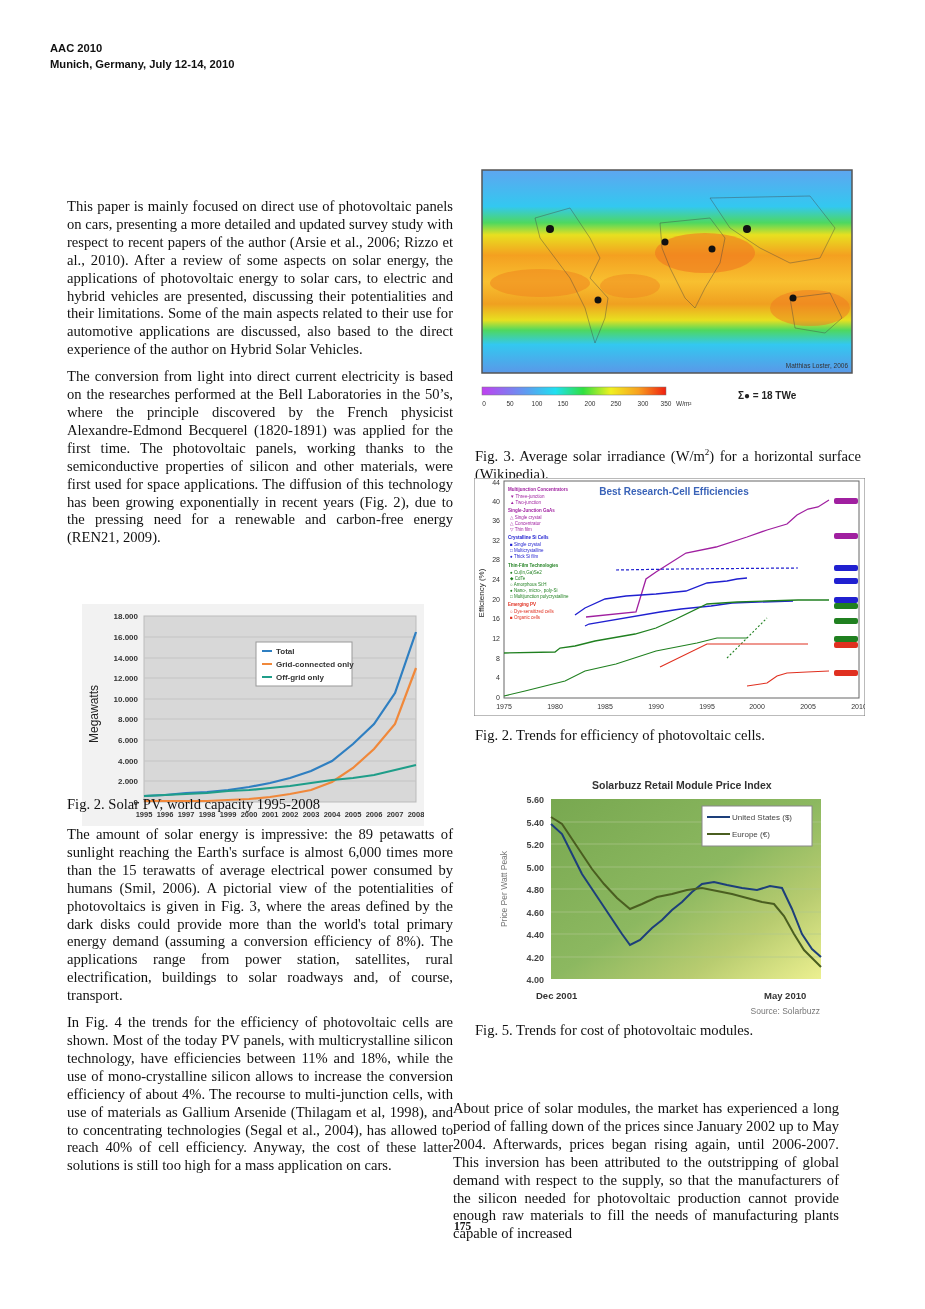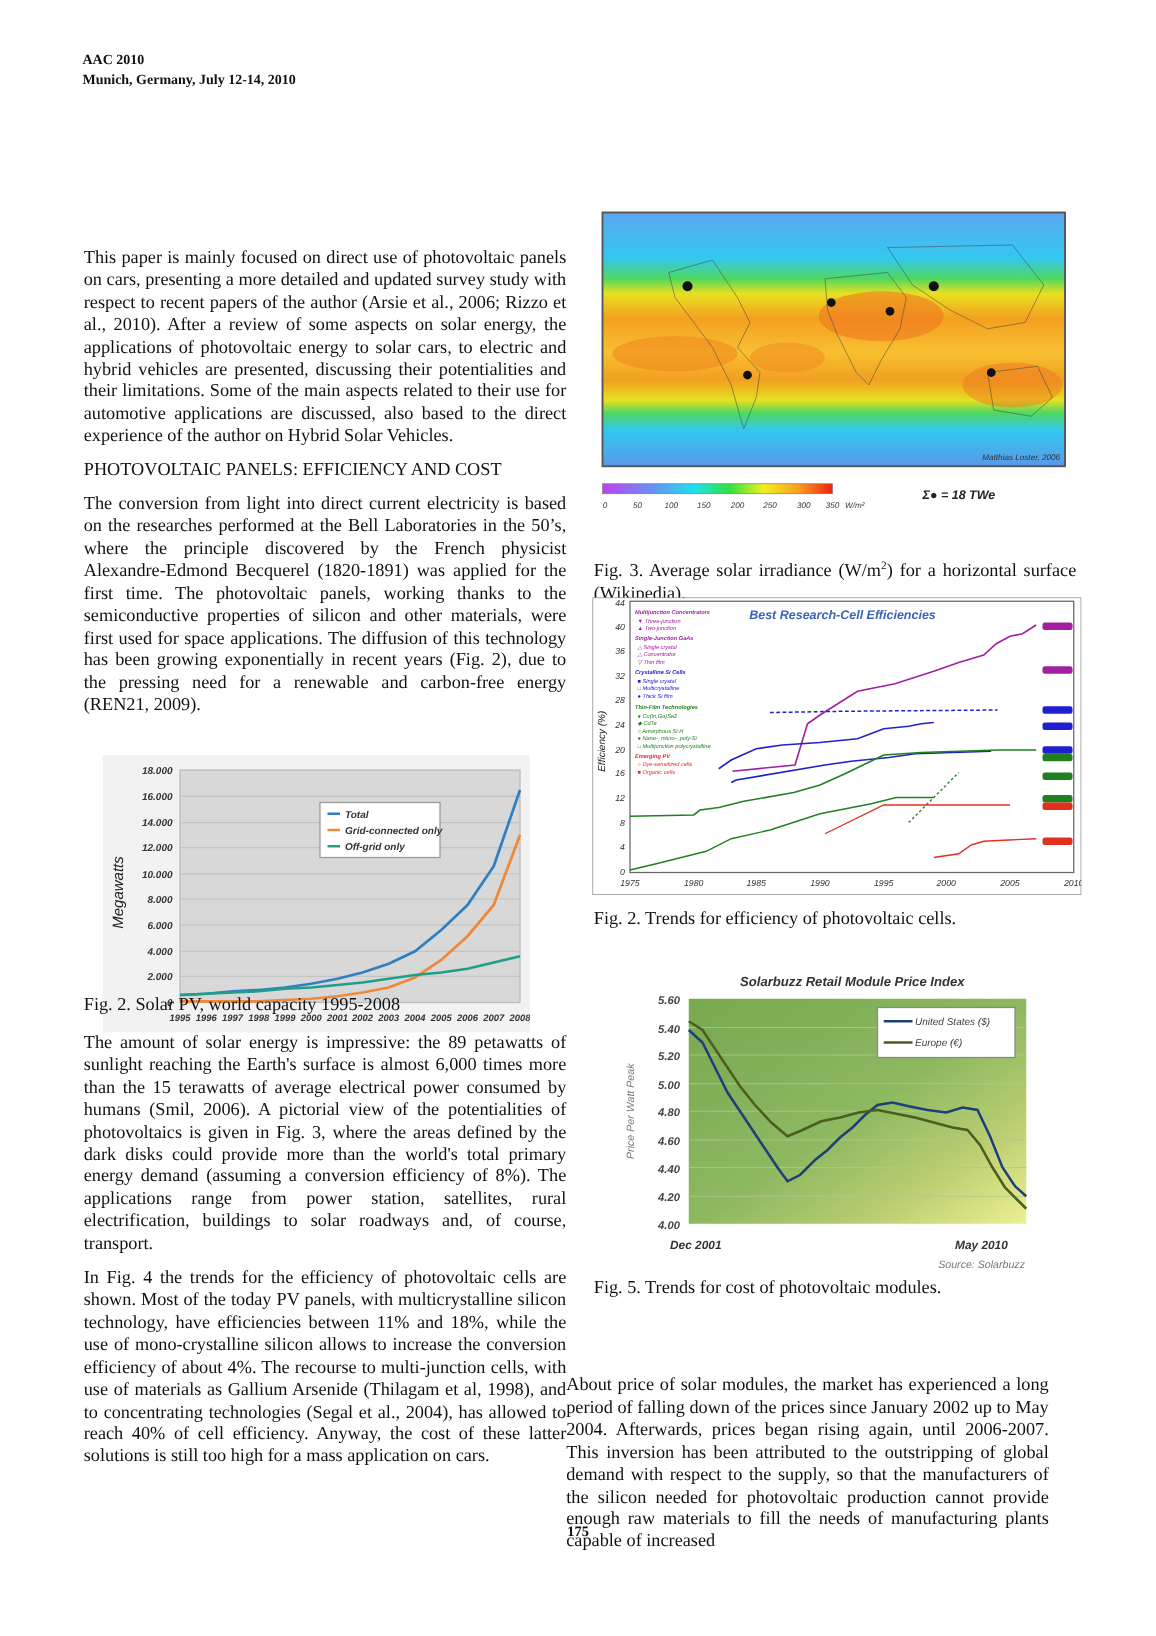--- a/index.html
+++ b/index.html
@@ -1,37 +1,36 @@
 <!DOCTYPE html>
 <html><head>
 <meta charset="utf-8">
 <style>
   html, body { margin:0; padding:0; background:#ffffff; }
   body { width:925px; height:1309px; position:relative; overflow:hidden; color:#111; }
-  .hdr { position:absolute; left:66px; top:40px; font-family:Liberation Serif, serif; font-weight:bold; font-size:11.2px; line-height:16px; color:#111; }
+  .hdr { position:absolute; left:50px; top:40px; font-family:Liberation Sans, sans-serif; font-weight:bold; font-size:11.2px; line-height:16px; color:#111; }
   .col { position:absolute; font-family:"Liberation Serif", serif; font-size:14.6px; line-height:17.9px; text-align:justify; color:#111; }
   .col p { margin:0 0 9px 0; }
   .left { left:67px; width:386px; }
   .right { left:453px; width:386px;margin-top:48px; }
   .caption { position:absolute; font-family:"Liberation Serif", serif; font-size:14.6px; line-height:17.9px; text-align:justify; color:#111; }
   .pageno { position:absolute; left:0; width:925px; top:1220px; text-align:center; font-family:Liberation Serif, serif; font-weight:bold; font-size:11.5px; }
-  .fig { position:absolute;font-style:italic; }
+  .fig { position:absolute; }
   svg text { font-family:"Liberation Sans", sans-serif; }
 </style>
 </head>
 <body>
 
 <div class="hdr">
   <div>AAC 2010</div>
   <div>Munich, Germany, July 12-14, 2010</div>
 </div>
 
 <div class="col left" style="top:150px;margin-top:48px;">
   <p>This paper is mainly focused on direct use of photovoltaic panels on cars, presenting a more detailed and updated survey study with respect to recent papers of the author (Arsie et al., 2006; Rizzo et al., 2010). After a review of some aspects on solar energy, the applications of photovoltaic energy to solar cars, to electric and hybrid vehicles are presented, discussing their potentialities and their limitations. Some of the main aspects related to their use for automotive applications are discussed, also based to the direct experience of the author on Hybrid Solar Vehicles.</p>
-  <p style="text-align:left;">PHOTOVOLTAIC PANELS: EFFICIENCY AND COST</p>
   <p>The conversion from light into direct current electricity is based on the researches performed at the Bell Laboratories in the 50’s, where the principle discovered by the French physicist Alexandre-Edmond Becquerel (1820-1891) was applied for the first time. The photovoltaic panels, working thanks to the semiconductive properties of silicon and other materials, were first used for space applications. The diffusion of this technology has been growing exponentially in recent years (Fig. 2), due to the pressing need for a renewable and carbon-free energy  (REN21, 2009).</p>
 </div>
 
 <div class="fig" style="left:82px; top:560px; width:342px; height:222px;margin-top:44px;">
   <svg width="342" height="222" viewBox="0 0 342 222">
     <rect x="0" y="0" width="342" height="222" fill="#f2f2f2"></rect>
     <rect x="62" y="12" width="272" height="186" fill="#d8d8d8" stroke="#bbb"></rect>
     <g stroke="#c4c4c4" stroke-width="1">
       <line x1="62" y1="33" x2="334" y2="33"></line>
         <line x1="62" y1="54" x2="334" y2="54"></line>

